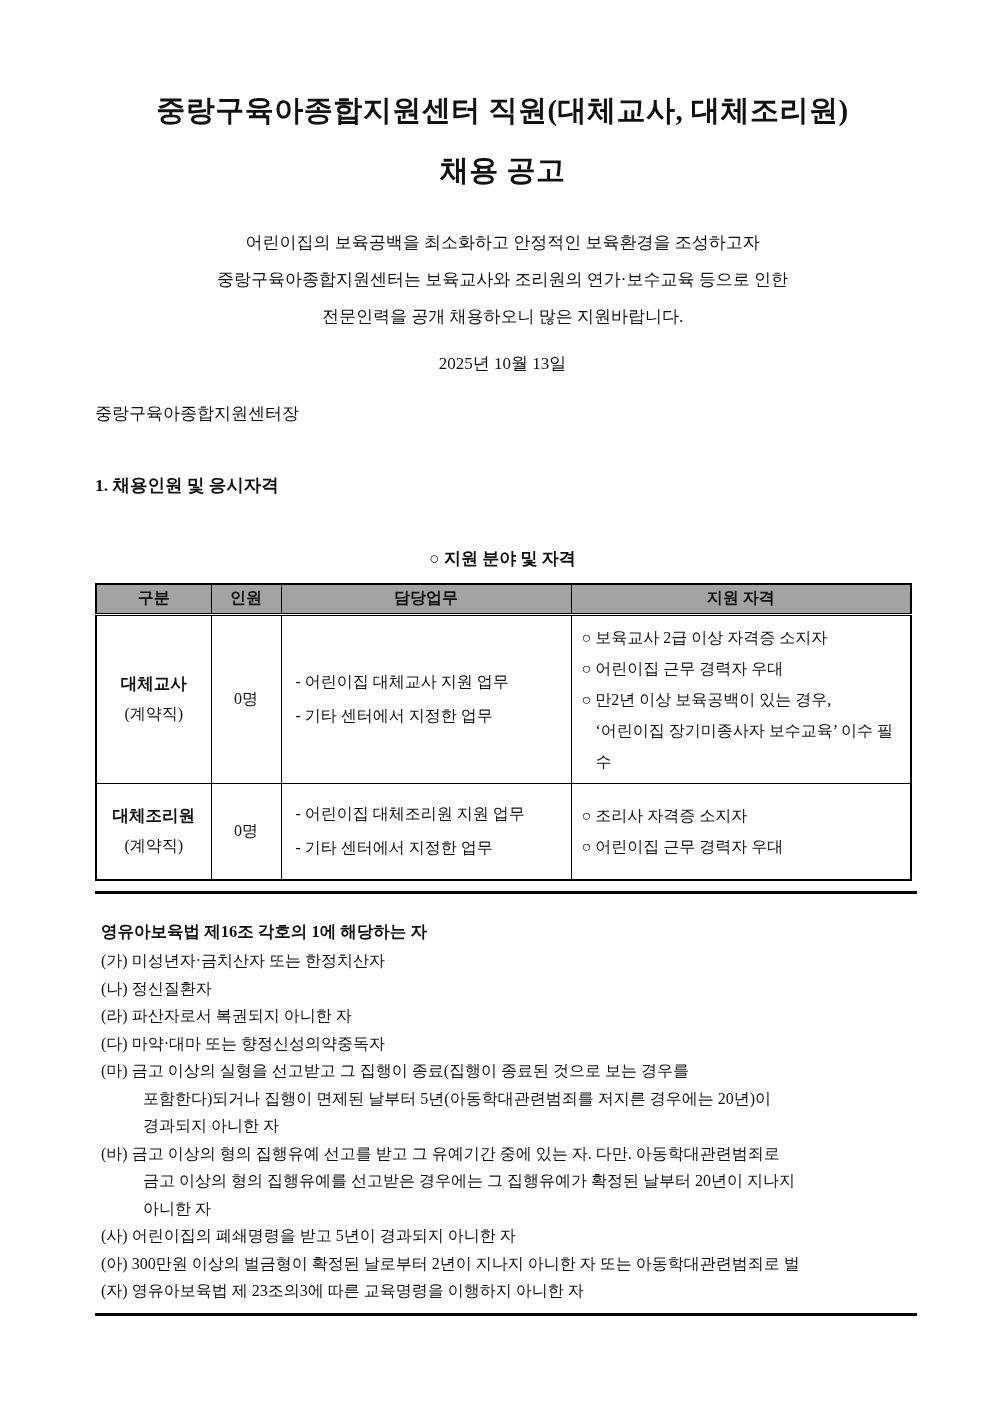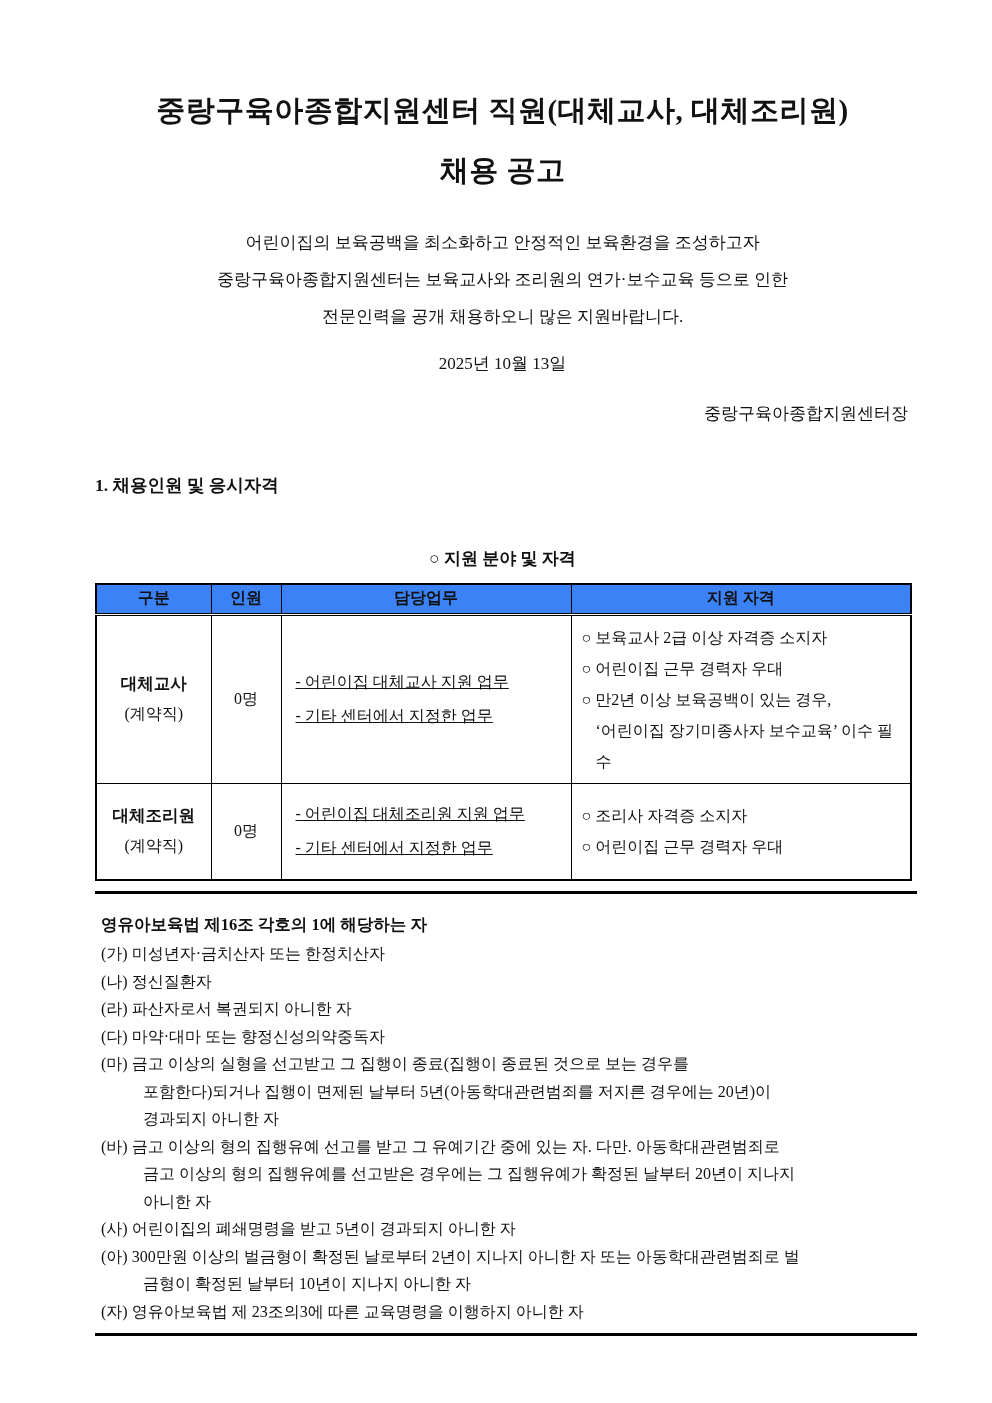--- a/index.html
+++ b/index.html
@@ -32,21 +32,20 @@
     line-height: 37px;
   }
   .date-line {
     margin-top: 16px;
     text-align: center;
     font-size: 17px;
     line-height: 26px;
   }
   .signature-line {
     margin-top: 24px;
-    text-align: right;
     font-size: 17px;
     line-height: 26px;
     padding-right: 2px;
   }
   
   .sec-heading {
     margin-top: 46px;
     font-size: 17.5px;
     font-weight: 700;
     line-height: 24px;
@@ -71,43 +70,43 @@
     border-collapse: collapse;
     table-layout: fixed;
     border: 2px solid #000;
   }
   table.jobs th, table.jobs td {
     border: 1px solid #000;
     font-size: 16px;
     vertical-align: middle;
   }
   table.jobs th {
-    background: #3b82f6;
+    background: #a3a3a3;
     height: 30px;
     font-weight: 700;
     text-align: center;
     border-bottom: 3px double #000;
   }
   td.cell-category { text-align: center; height: 133px; }
   tr.row-2 td.cell-category { height: 97px; }
   .cat-name { font-weight: 700; font-size: 16.5px; line-height: 30px; }
   .cat-note { font-size: 16px; line-height: 30px; }
   td.cell-count { text-align: center; font-size: 16px; }
-  td.cell-duties { padding: 6px 8px 6px 14px; text-decoration: underline; }
+  td.cell-duties { padding: 6px 8px 6px 14px; }
   td.cell-quals  { padding: 6px 8px 6px 10px; }
   .duty-line { line-height: 34px; }
   .qual-line { line-height: 31px; }
   .qual-line.cont { padding-left: 14px; }
   
   .dq-block {
     margin-top: 10px;
     width: 822px;
     border-top: 3px solid #000;
     border-bottom: 3px solid #000;
-    padding: 16px 2px 8px 6px;
+    padding: 23px 2px 8px 6px;
   }
   .dq-heading {
     font-weight: 700;
     font-size: 16.5px;
     line-height: 30px;
   }
   .dq-item { margin: 0; }
   .dq-line {
     font-size: 16px;
     line-height: 27.5px;
@@ -213,20 +212,19 @@
     <div class="dq-item">
       <div class="dq-line">(바) 금고 이상의 형의 집행유예 선고를 받고 그 유예기간 중에 있는 자. 다만. 아동학대관련범죄로</div>
       <div class="dq-line cont">금고 이상의 형의 집행유예를 선고받은 경우에는 그 집행유예가 확정된 날부터 20년이 지나지</div>
       <div class="dq-line cont">아니한 자</div>
     </div>
     <div class="dq-item">
       <div class="dq-line">(사) 어린이집의 폐쇄명령을 받고 5년이 경과되지 아니한 자</div>
     </div>
     <div class="dq-item">
       <div class="dq-line">(아) 300만원 이상의 벌금형이 확정된 날로부터 2년이 지나지 아니한 자 또는 아동학대관련범죄로 벌</div>
-      <div class="dq-line cont">금형이 확정된 날부터 10년이 지나지 아니한 자</div>
     </div>
     <div class="dq-item">
       <div class="dq-line">(자) 영유아보육법 제 23조의3에 따른 교육명령을 이행하지 아니한 자</div>
     </div>
   </div>
 
 </div>
 
 </body></html>

